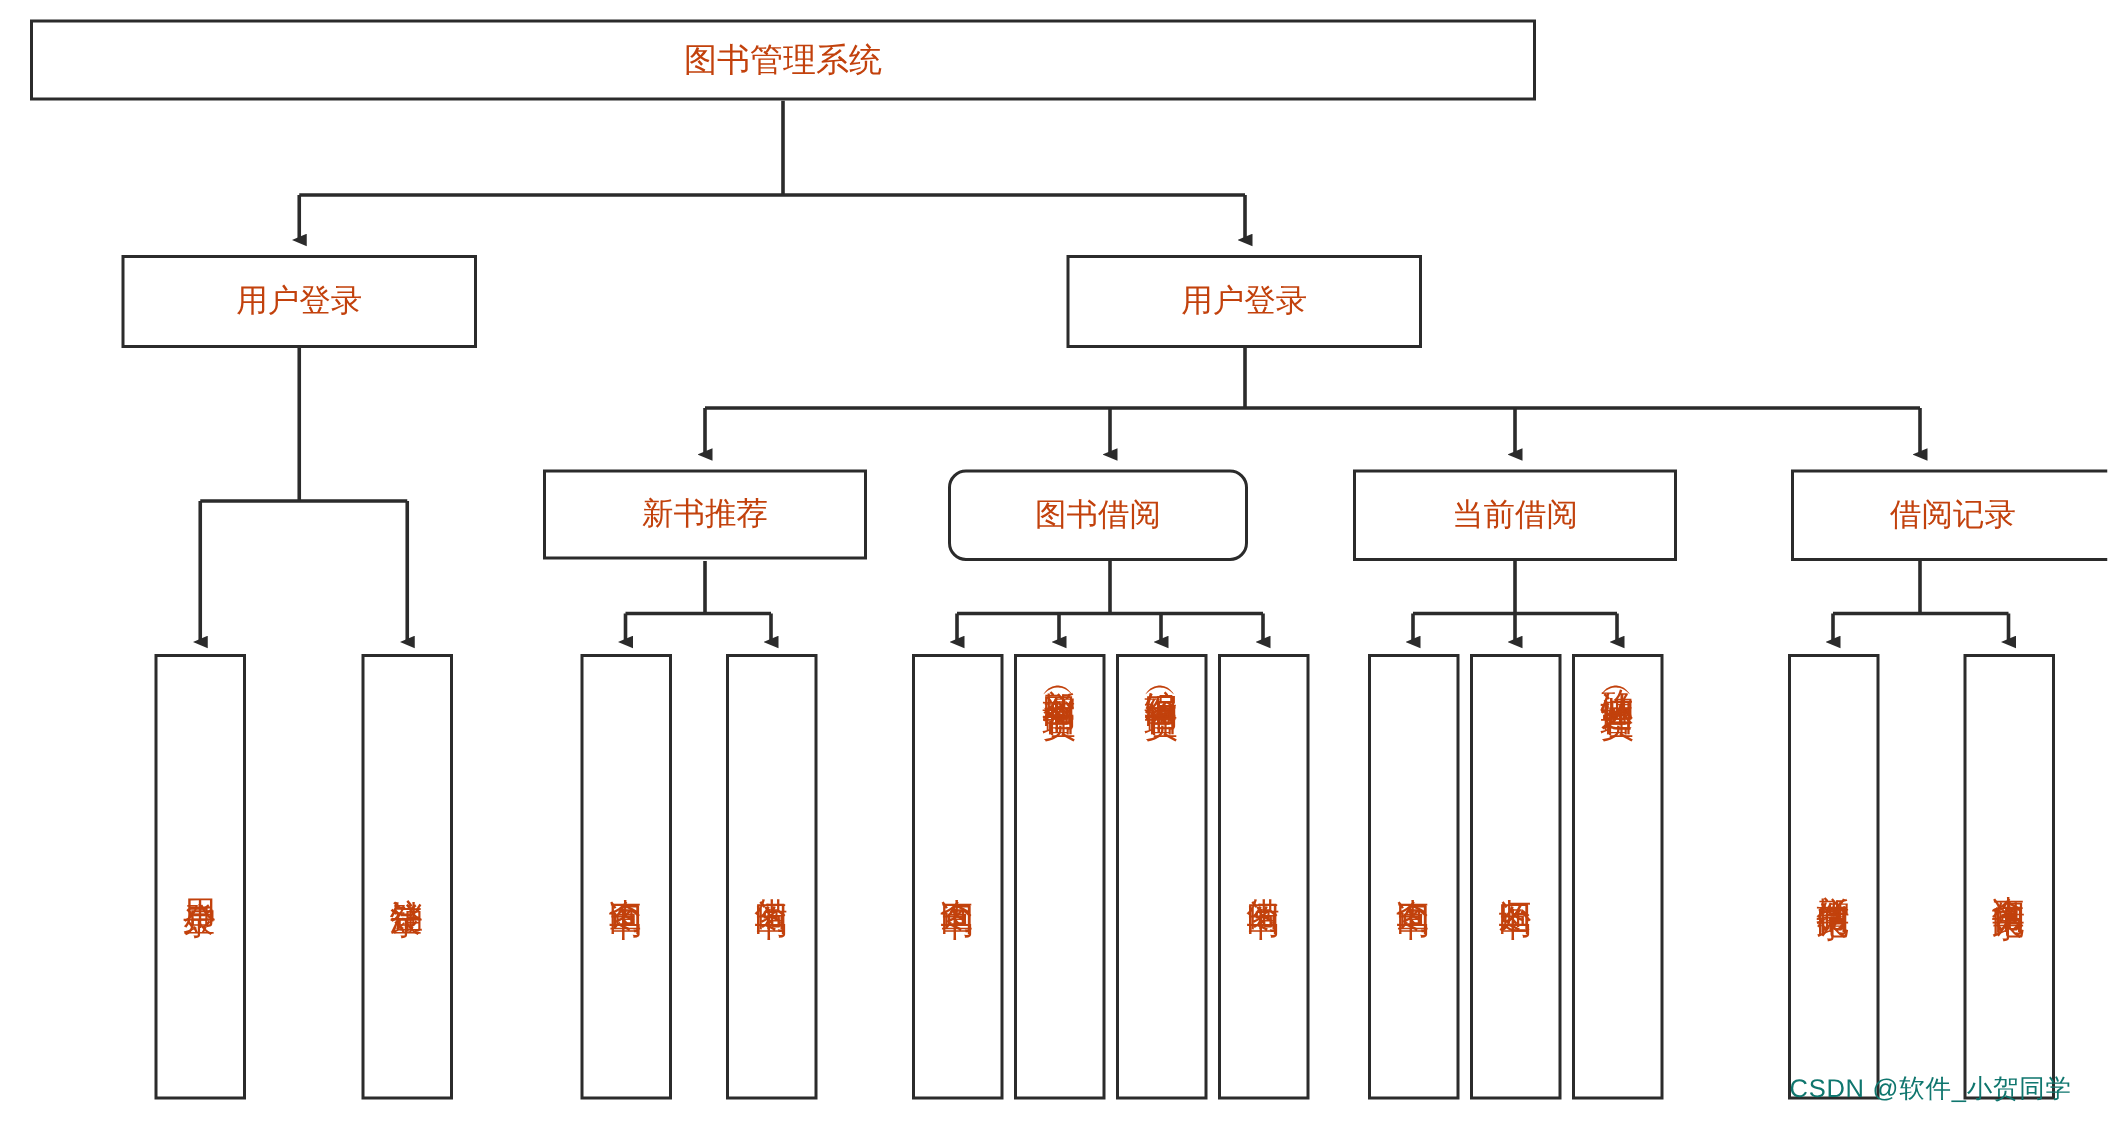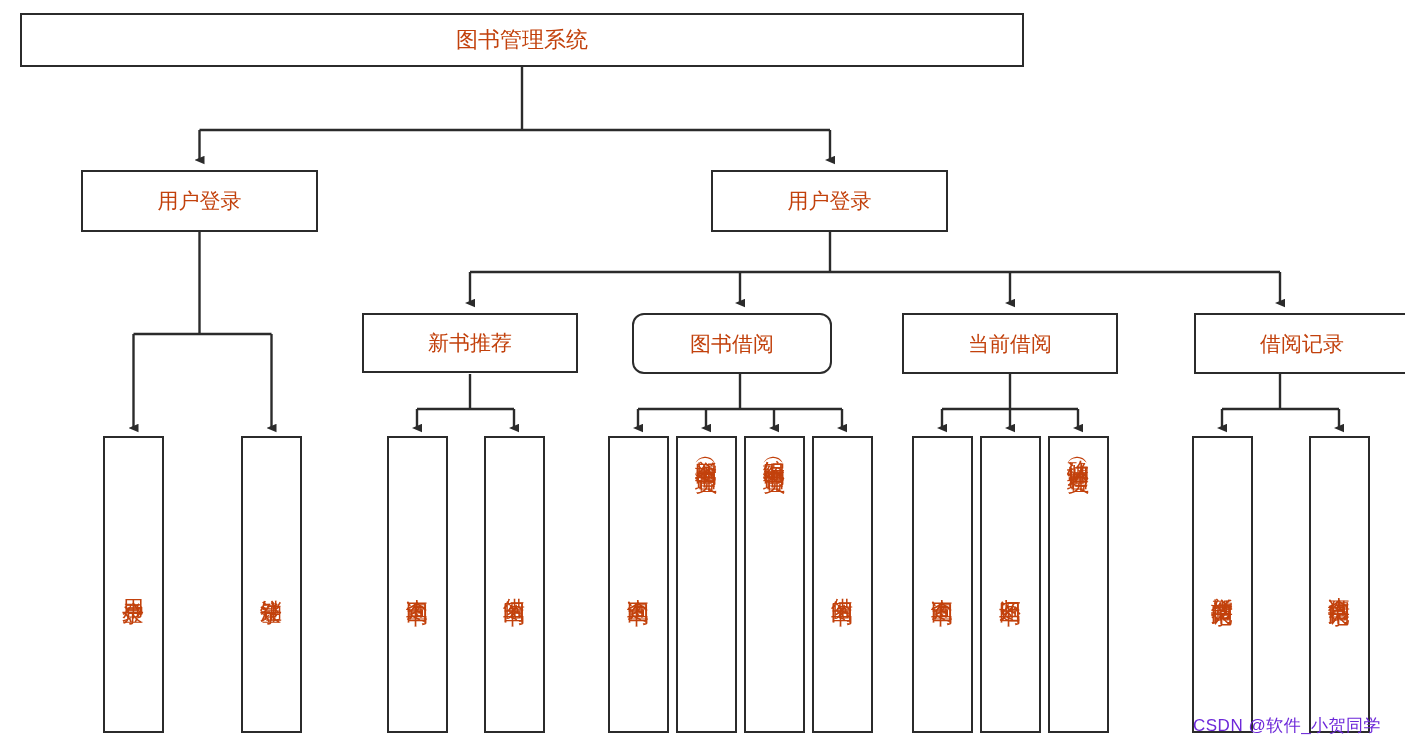--- a/index.html
+++ b/index.html
@@ -61,21 +61,21 @@
     align-items: center;
   }
   .leaf.topv {
     align-items: flex-start;
   }
   .leaf.topv .node-label {
     margin-top: 4px;
   }
   .watermark {
     position: absolute;
-    color: #6d28d9;
+    color: #0f766e;
     font-size: 17px;
     white-space: nowrap;
     letter-spacing: 0.5px;
   }
 </style>
 </head>
 <body>
 
 <div id="canvas">
 

